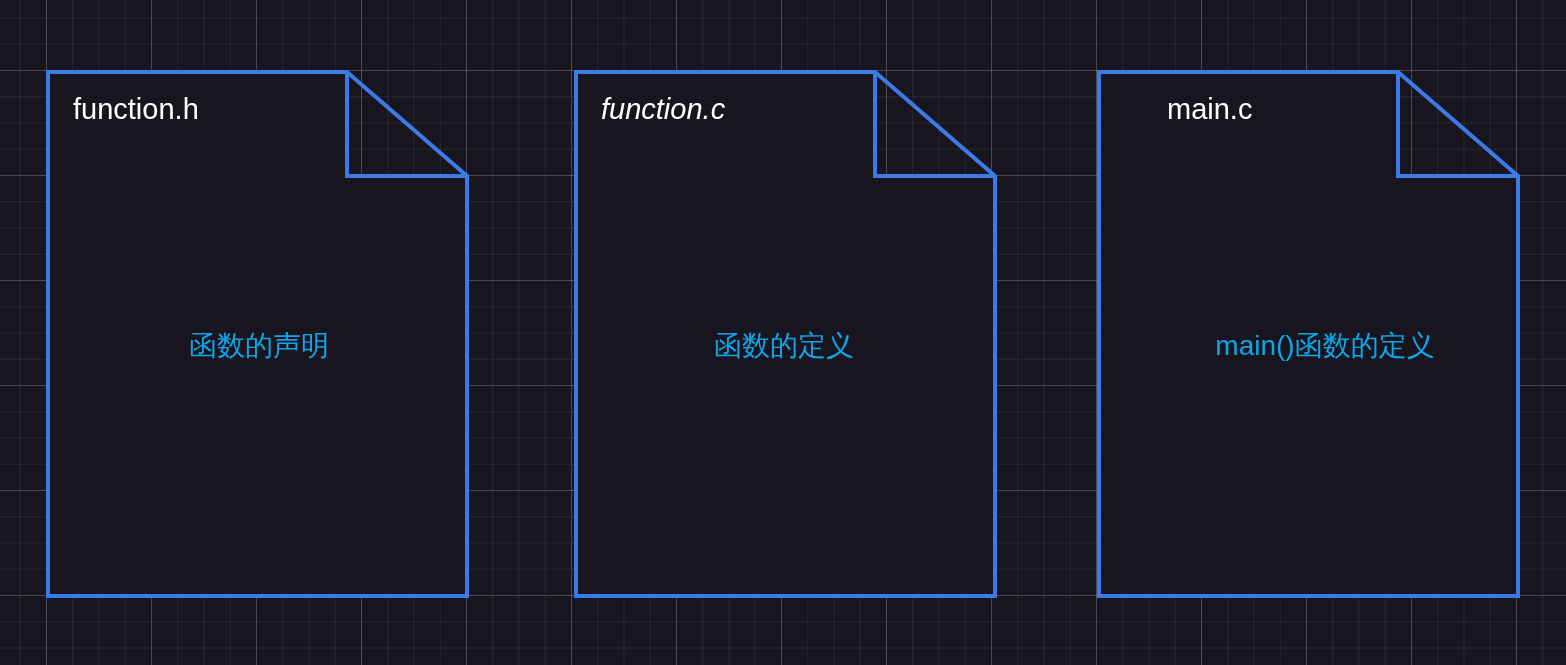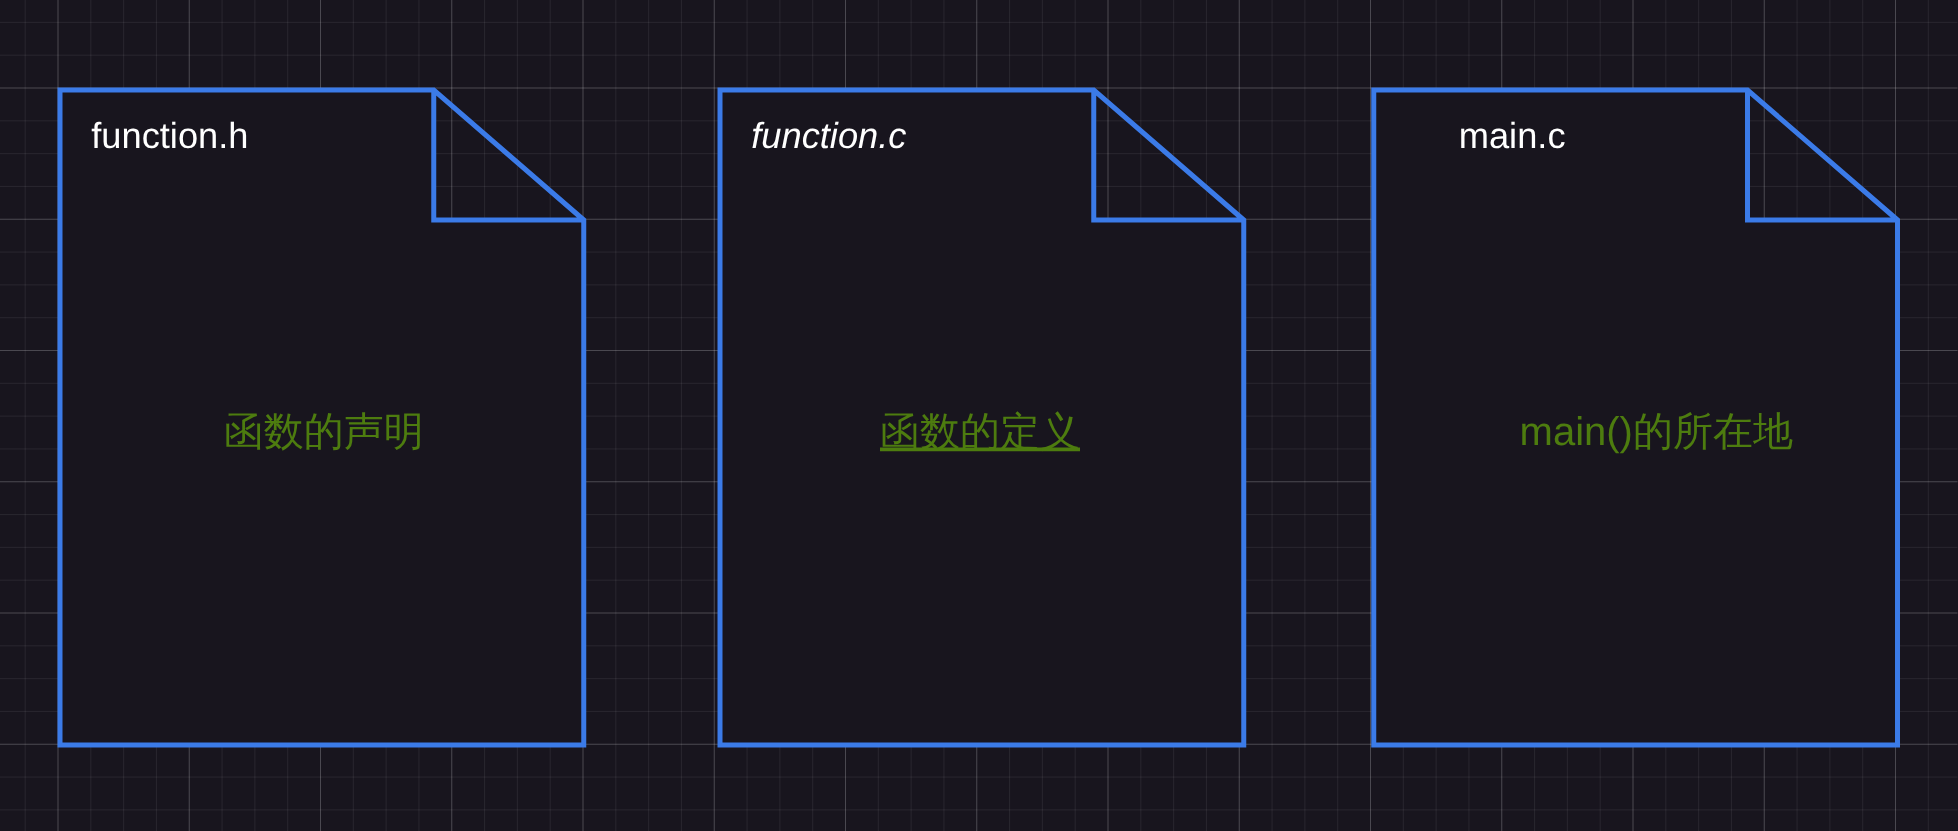--- a/index.html
+++ b/index.html
@@ -13,33 +13,33 @@
       linear-gradient(to bottom, rgba(255,255,255,0.07) 1px, transparent 1px);
     background-size: 105px 105px, 105px 105px, 26.25px 26.25px, 26.25px 26.25px;
     background-position: 46px 70px, 46px 70px, 46px 70px, 46px 70px;
     font-family: "Liberation Sans", "DejaVu Sans", sans-serif;
   }
   svg.canvas { position:absolute; left:0; top:0; }
   .label {
     position:absolute; color:#ffffff; font-size:29px; white-space:nowrap;
   }
   .center {
-    position:absolute; color:#4d7c0f; font-size:32px; white-space:nowrap;
+    position:absolute; color:#0ea5e9; font-size:28px; white-space:nowrap;
     transform:translate(-50%,-50%);
   }
 </style>
 </head>
 <body>
 
 <svg class="canvas" width="1566" height="665">
   <path d="M48 72 L347 72 L467 176 L467 596 L48 596 Z M347 72 L347 176 L467 176" fill="#18151e" stroke="#3b7be8" stroke-width="4" stroke-linejoin="miter"></path>
   <path d="M576 72 L875 72 L995 176 L995 596 L576 596 Z M875 72 L875 176 L995 176" fill="#18151e" stroke="#3b7be8" stroke-width="4" stroke-linejoin="miter"></path>
   <path d="M1099 72 L1398 72 L1518 176 L1518 596 L1099 596 Z M1398 72 L1398 176 L1518 176" fill="#18151e" stroke="#3b7be8" stroke-width="4" stroke-linejoin="miter"></path>
 </svg>
 
 <div class="label" style="left:73px; top:93px;text-align:right;">function.h</div>
 <div class="center" style="left:259px; top:346px;">函数的声明</div>
 
 <div class="label" style="left:601px; top:93px;font-style:italic;">function.c</div>
-<div class="center" style="left:784px; top:346px;text-decoration:underline;">函数的定义</div>
+<div class="center" style="left:784px; top:346px;">函数的定义</div>
 
 <div class="label" style="left:1167px; top:93px;">main.c</div>
-<div class="center" style="left:1325px; top:346px;">main()的所在地</div>
+<div class="center" style="left:1325px; top:346px;">main()函数的定义</div>
 
 </body></html>

